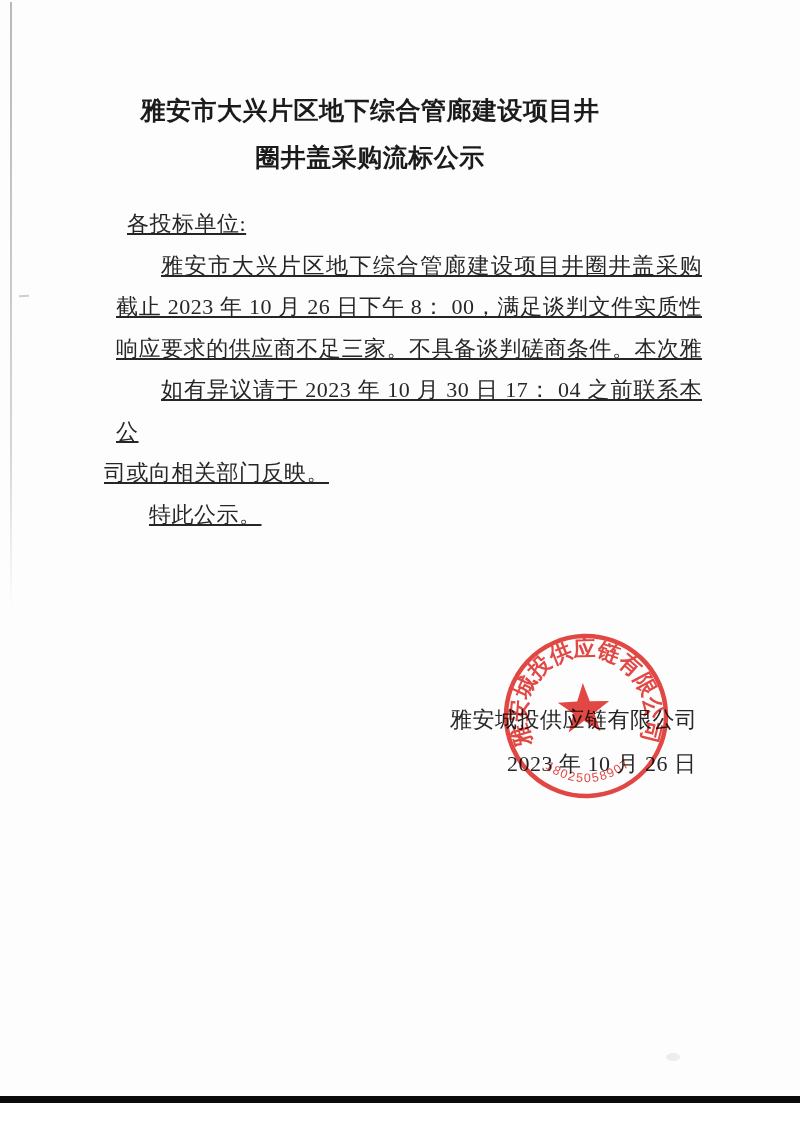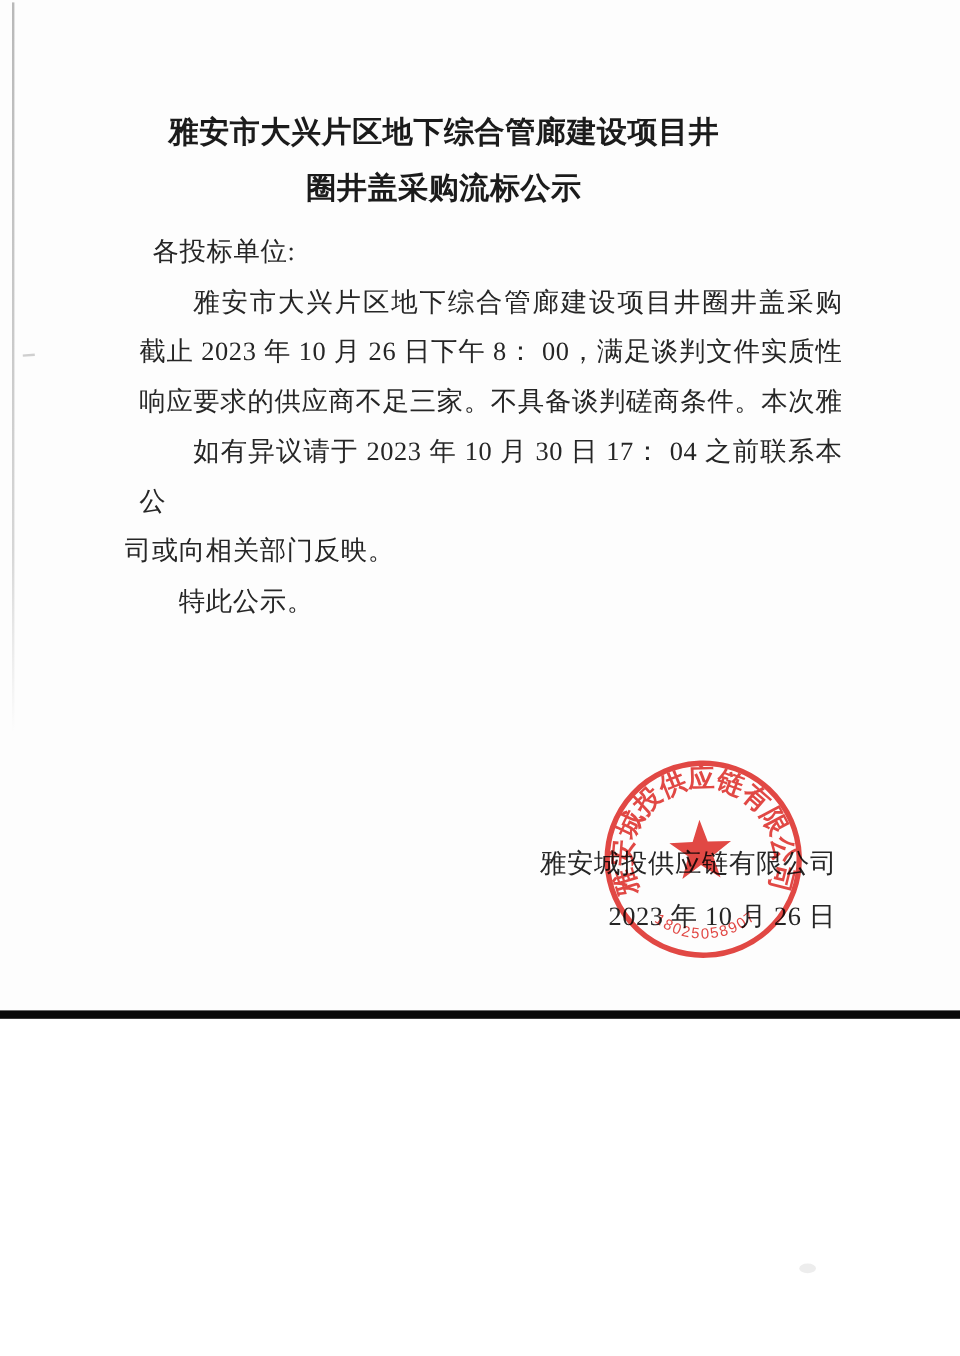--- a/index.html
+++ b/index.html
@@ -5,21 +5,21 @@
   * { margin: 0; padding: 0; box-sizing: border-box; }
   html, body { width: 800px; height: 1130px; }
   body {
     font-family: "Liberation Serif", "DejaVu Serif", serif;
     background: #ffffff;
     overflow: hidden;
   }
   .page {
     position: relative;
     width: 800px;
-    height: 849px;
+    height: 1103px;
     background: #fdfdfd;
     color: #232323;
   }
 
   
   .scan-line-v {
     position: absolute;
     left: 10px; top: 2px;
     width: 2px; height: 608px;
     background: linear-gradient(to bottom,
@@ -56,26 +56,27 @@
     line-height: 47px;
     text-align: center;
     color: #1b1b1b;
     letter-spacing: 0.5px;
   }
   .title .tline { display: block; }
 
   
   .doc-body {
     position: absolute;
-    left: 104px; top: 189px;
+    left: 104px; top: 203px;
     width: 588px;
     font-size: 22px;
     line-height: 41.5px;
     color: #262626;
     letter-spacing: 0.5px;
+    text-decoration: underline;
   }
   .line { width: 586px; white-space: nowrap; }
   .jline {
     white-space: normal;
     text-align: justify;
     text-align-last: justify;
     margin-left: 12px;
   }
   .indent { text-indent: 45px; }
   .salutation { margin-left: 23px; }

